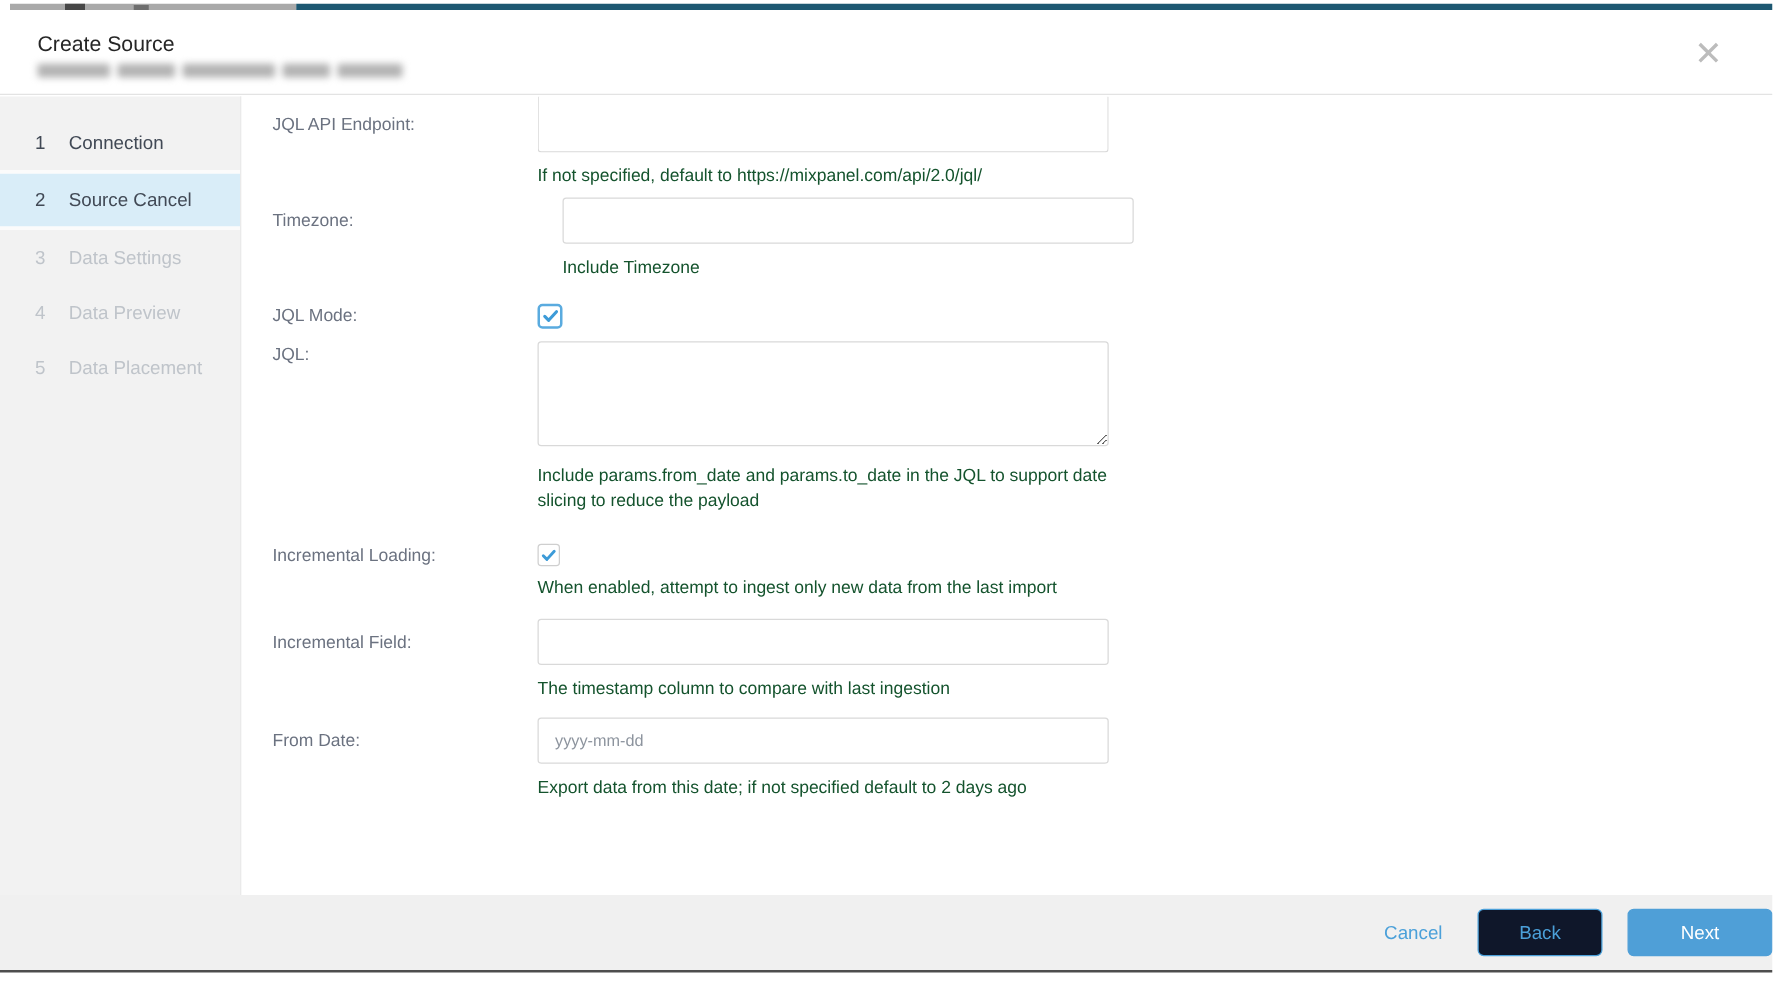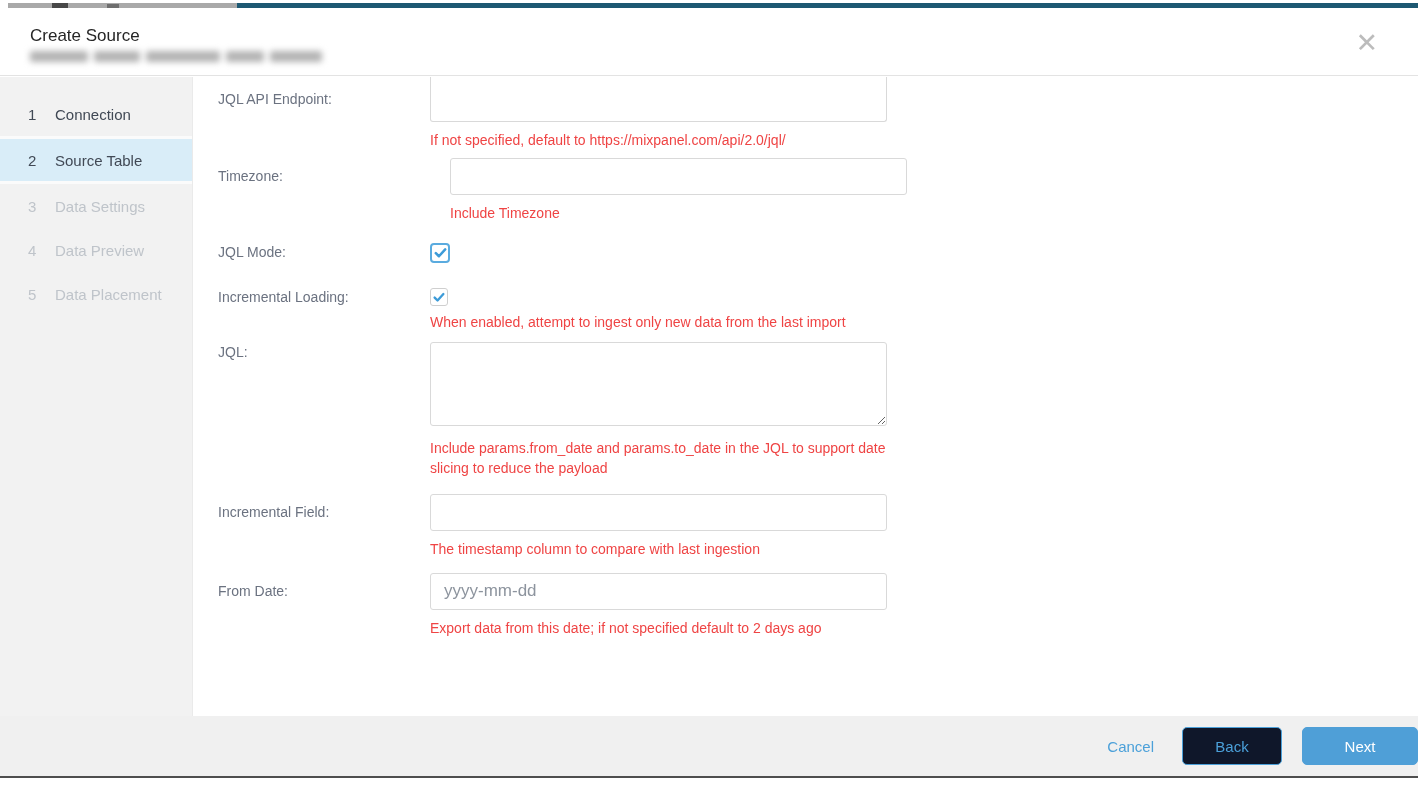--- a/index.html
+++ b/index.html
@@ -41,28 +41,28 @@
   .group { display:flex; }
   .g1 { margin-top:0; }  .g2 { margin-top:8px;gap:20px; }  .g3 { margin-top:19px; }
   .g4 { margin-top:10px; } .g5 { margin-top:25px; } .g6 { margin-top:16px; }
   .g7 { margin-top:13px; } .g8 { margin-top:18px; }
 
   .lbl-col { width:212px; flex:0 0 212px; font-size:14px; color:#6b7280; }
   .pt14 { padding-top:14px; } .pt10 { padding-top:10px; } .pt2 { padding-top:2px; } .pt1 { padding-top:1px; }
   .ctl-col { width:490px; }
 
   .txt-input { width:457px; height:37px; border:1px solid #d9d9d9; border-radius:3px;
-               background:#fff; font-size:17px; color:#555; padding:0 13px; outline:none;
+               background:#fff; font-size:13px; color:#555; padding:0 13px; outline:none;
                font-family:"Liberation Sans", sans-serif; }
   .txt-input::placeholder { color:#8d949e; opacity:1; }
   .clipped-top { height:45px; border-top:none; border-radius:0 0 3px 3px; }
   .jql-area { width:457px; height:84px; border:1px solid #d9d9d9; border-radius:3px;
               resize:both; font-family:"Liberation Sans", sans-serif; font-size:14px;
               color:#555; padding:8px 12px; outline:none; }
-  .help { margin-top:8px; font-size:14px; color:#ef4444; width:490px; line-height:1.45; }
+  .help { margin-top:8px; font-size:14px; color:#14532d; width:490px; line-height:1.45; }
 
   .checkbox { width:20px; height:20px; border:2px solid #5aabdf; border-radius:4px;
               background:#fff; display:flex; align-items:center; justify-content:center; cursor:pointer; }
   .checkbox.subtle { width:18px; height:18px; border:1px solid #cfcfcf; border-radius:3px; }
   .checkbox svg { display:block; }
 
   
   .modal-footer { position:absolute; top:716px; left:0; width:1418px; height:60px;
                   background:#f0f0f0; display:flex; align-items:center; justify-content:flex-end;
                   }
@@ -102,21 +102,21 @@
 
   <div class="modal-body">
 
     <div class="sidebar">
       <div class="step completed">
         <span class="num">1</span>
         <span>Connection</span>
       </div>
       <div class="step active">
         <span class="num">2</span>
-        <span>Source Table</span>
+        <span>Source Cancel</span>
       </div>
       <div class="step">
         <span class="num">3</span>
         <span>Data Settings</span>
       </div>
       <div class="step">
         <span class="num">4</span>
         <span>Data Preview</span>
       </div>
       <div class="step">
@@ -144,43 +144,43 @@
       </div>
 
       <div class="group g3">
         <div class="lbl-col pt1">JQL Mode:</div>
         <div class="ctl-col">
           <div class="checkbox">
             <svg width="15" height="15" viewBox="0 0 24 24">
               <path d="M4.5 13l5 5 10-11" stroke="#3d9bd8" stroke-width="4" fill="none" stroke-linecap="round" stroke-linejoin="round"></path>
             </svg>
           </div>
+        </div>
+      </div>
+
+      <div class="group g4">
+        <div class="lbl-col pt2">JQL:</div>
+        <div class="ctl-col">
+          <textarea class="jql-area" style=""></textarea>
+          <div class="help">Include params.from_date and params.to_date in the JQL to support date slicing to reduce the payload</div>
         </div>
       </div>
 
       <div class="group g5">
         <div class="lbl-col pt1">Incremental Loading:</div>
         <div class="ctl-col">
           <div class="checkbox subtle">
             <svg width="14" height="14" viewBox="0 0 24 24">
               <path d="M4.5 13l5 5 10-11" stroke="#3d9bd8" stroke-width="4" fill="none" stroke-linecap="round" stroke-linejoin="round"></path>
             </svg>
           </div>
           <div class="help" style="margin-top:6px">When enabled, attempt to ingest only new data from the last import</div>
         </div>
       </div>
 
-      <div class="group g4">
-        <div class="lbl-col pt2">JQL:</div>
-        <div class="ctl-col">
-          <textarea class="jql-area" style=""></textarea>
-          <div class="help">Include params.from_date and params.to_date in the JQL to support date slicing to reduce the payload</div>
-        </div>
-      </div>
-
       <div class="group g6">
         <div class="lbl-col pt10">Incremental Field:</div>
         <div class="ctl-col">
           <input class="txt-input" type="text" value="" style="">
           <div class="help">The timestamp column to compare with last ingestion</div>
         </div>
       </div>
 
       <div class="group g7">
         <div class="lbl-col pt10">From Date:</div>

